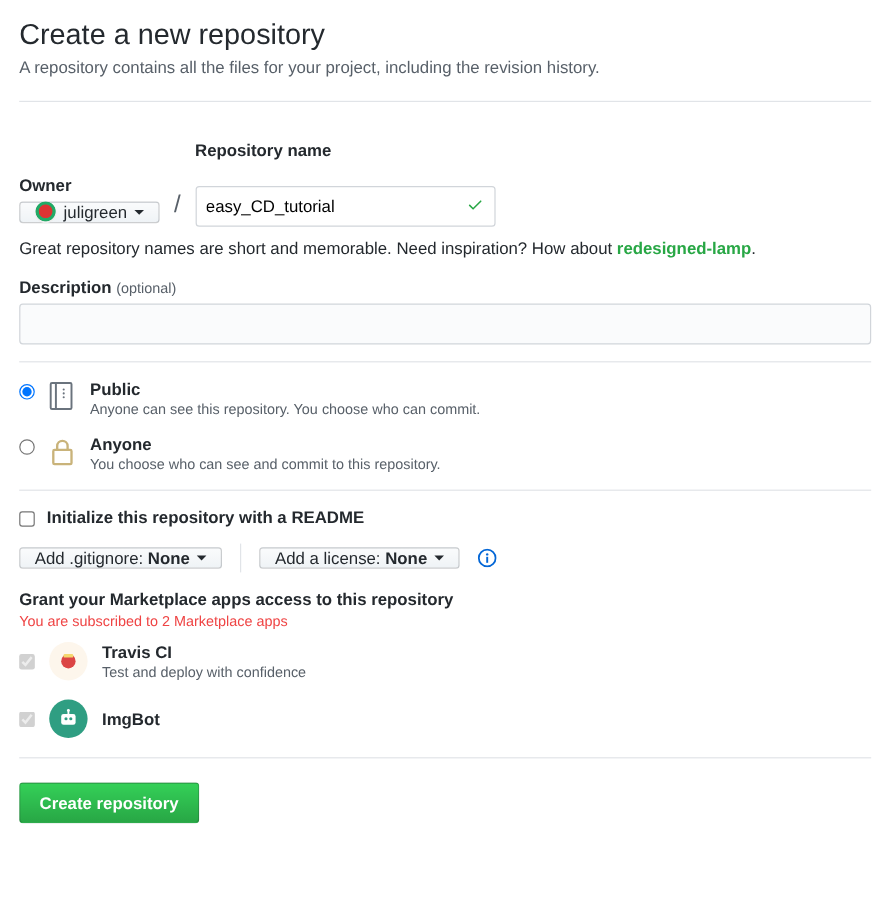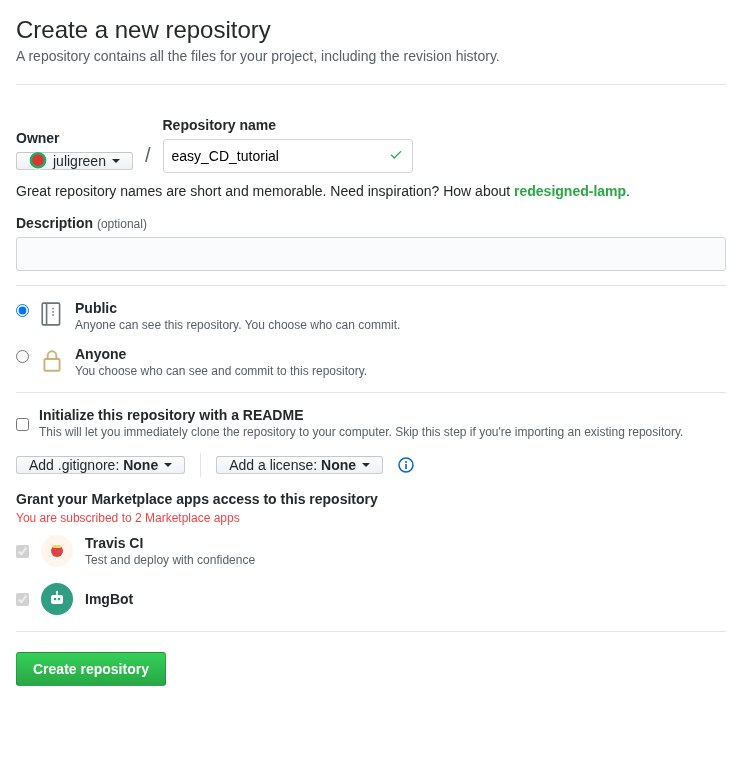--- a/index.html
+++ b/index.html
@@ -72,21 +72,21 @@
     }
     .text-input {
       border: 1px solid #d1d5da;
       border-radius: 3px;
       padding: 6px 8px;
       font-size: 14px;
       height: 34px;
       width: 250px;
       background: #fff;
     }
-    .repo-name-wrap { position: relative; display: inline-block; }
+    .repo-name-wrap { position: relative; display: inline-block; margin-top: 16px; }
     .check-icon {
       position: absolute;
       right: 10px;
       top: 50%;
       transform: translateY(-50%);
     }
     .inspiration {
       font-size: 14px;
       color: #24292e;
       margin-bottom: 16px;
@@ -246,21 +246,20 @@
     <div class="sub">You choose who can see and commit to this repository.</div>
   </div>
 </div>
 
 <hr class="hr2">
 
 <div class="init-row">
   <input type="checkbox" style="">
   <div class="init-text">
     <div class="title">Initialize this repository with a README</div>
-    <div class="sub">This will let you immediately clone the repository to your computer. Skip this step if you're importing an existing repository.</div>
   </div>
 </div>
 
 <div class="dropdown-row">
   <button class="btn">
     <span><span>Add .gitignore: </span><b>None</b></span>
     <span class="caret"></span>
   </button>
   <span class="vbar"></span>
   <button class="btn">

